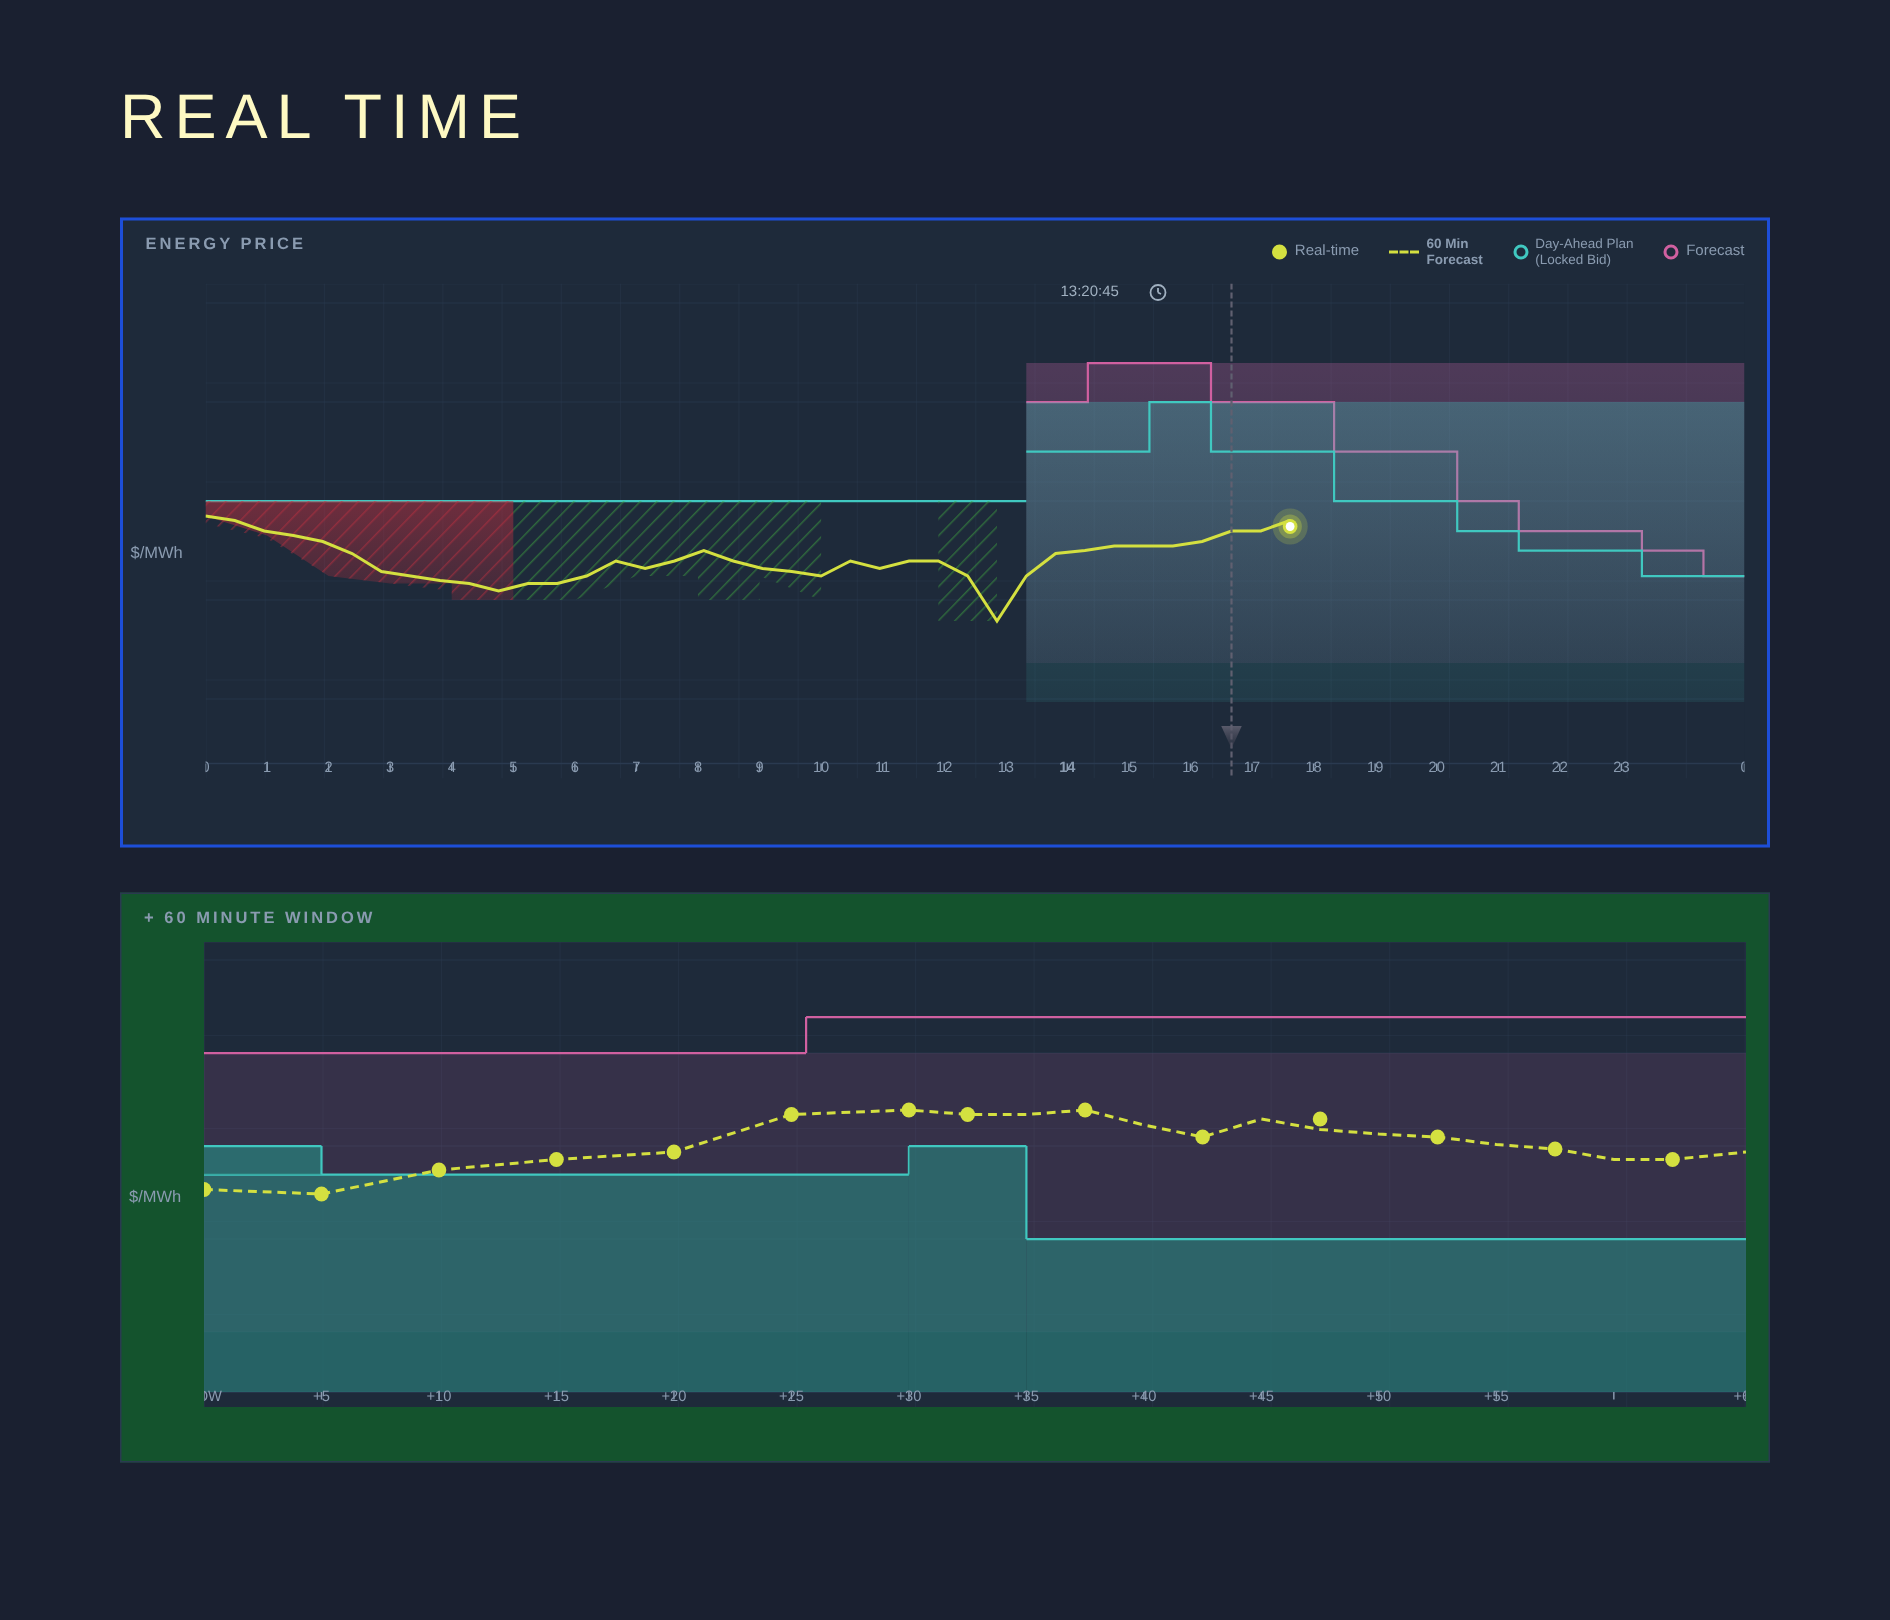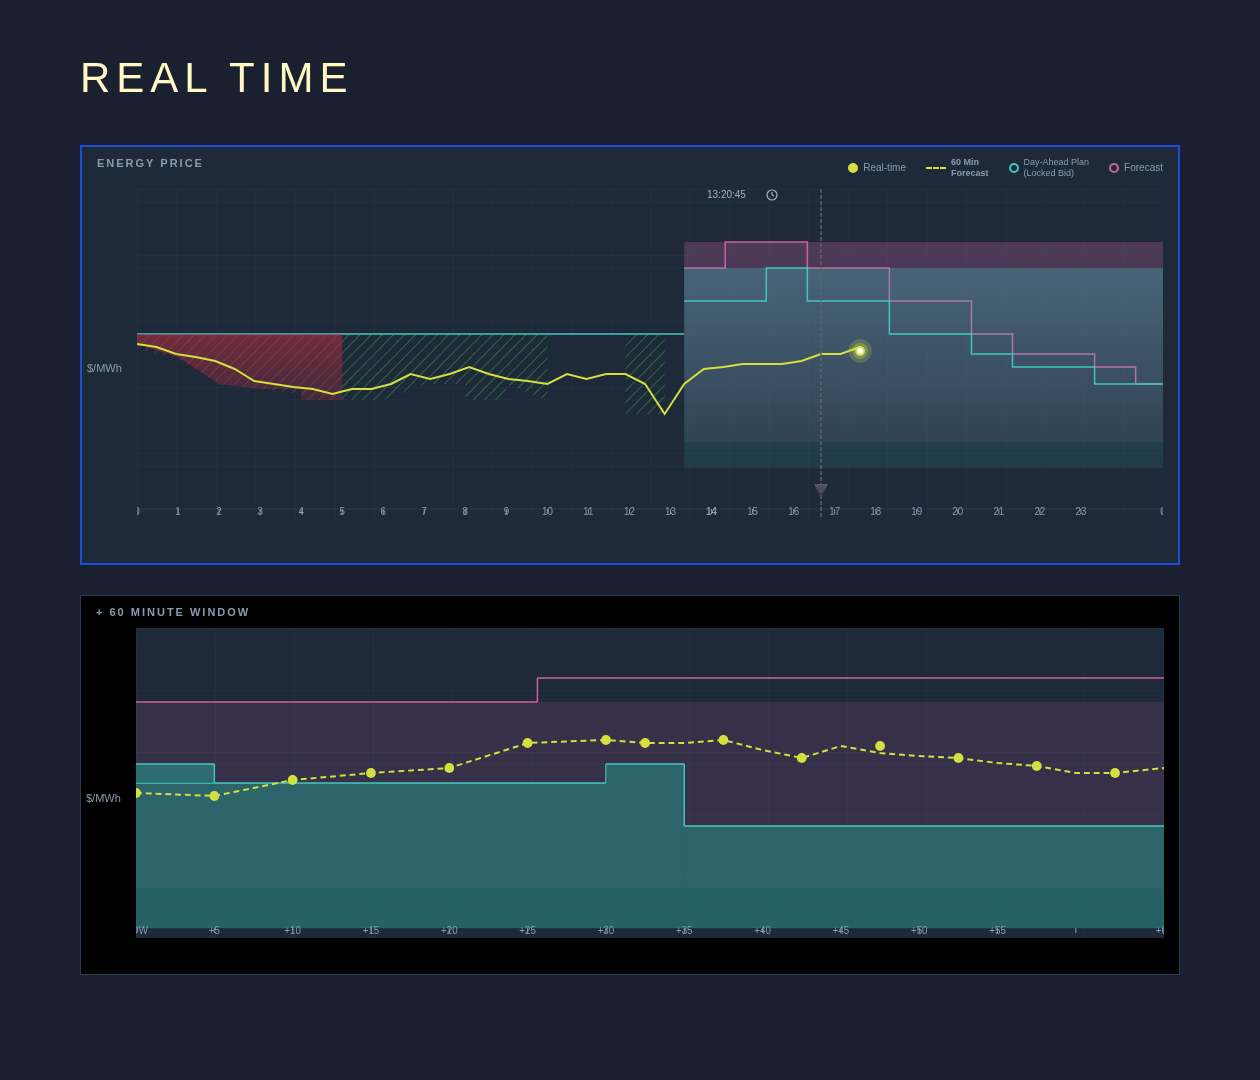--- a/index.html
+++ b/index.html
@@ -30,21 +30,21 @@
     }
     
     .top-chart {
       position: relative;
       background: #1e2a3a;
       border: 2px solid #1d4ed8;
       margin-bottom: 0;
     }
     .bottom-chart {
       position: relative;
-      background: #000000;
+      background: #14532d;
       border: 1px solid #2a3a50;
       margin-top: 0;
     }
     .chart-header {
       display: flex;
       align-items: flex-start;
       justify-content: space-between;
       padding: 10px 15px 5px 15px;
     }
     .chart-title {

